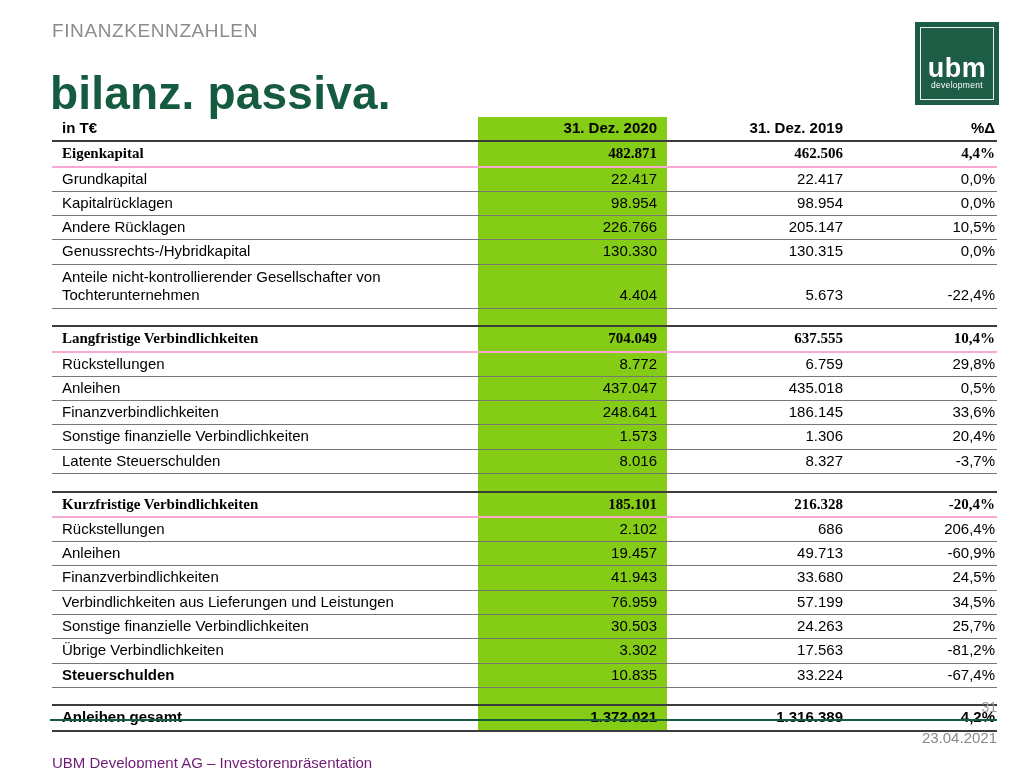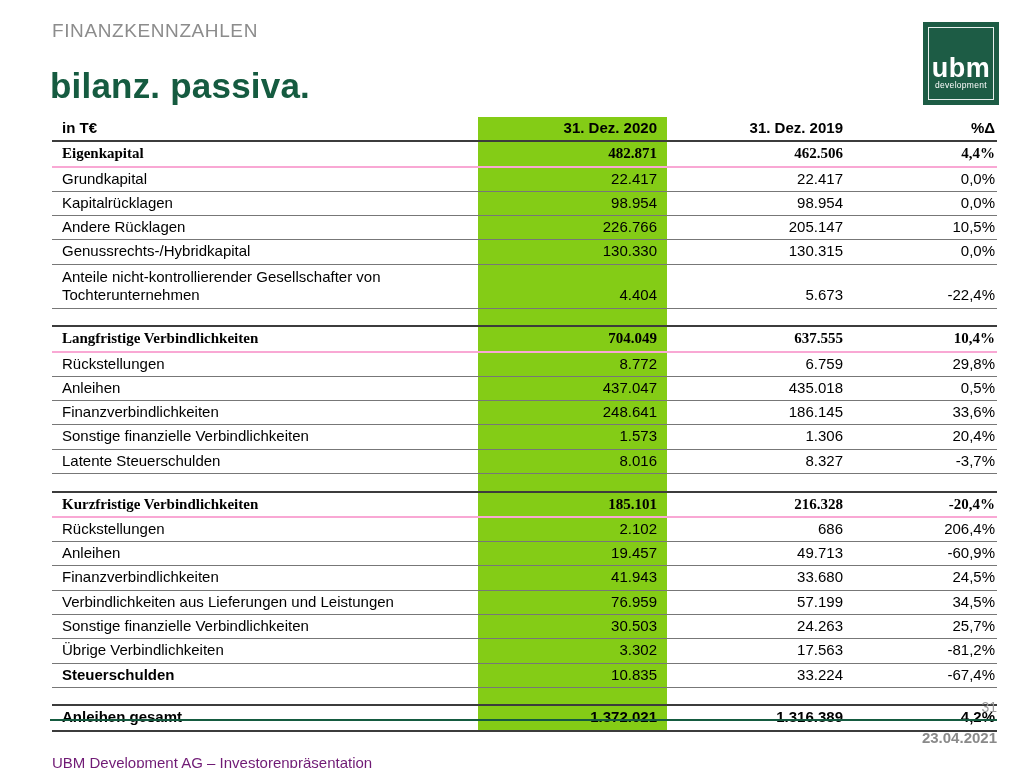--- a/index.html
+++ b/index.html
@@ -12,28 +12,28 @@
   }
   .slide { position: absolute; inset: 0; background: #ffffff; }
 
   
   .kicker {
     position: absolute; left: 52px; top: 20px;
     font-size: 19px; color: #8c8c8c; letter-spacing: 0.6px;
   }
   .title {
     position: absolute; left: 50px; top: 66px;
-    font-size: 35px; font-weight: bold; color: #155B40;
+    font-size: 46px; font-weight: bold; color: #155B40;
     letter-spacing: 0.2px;
   }
 
   
   .logo {
     position: absolute; top: 22px; right: 25px;
-    width: 76px; height: 83px; background: #1D5C45;
+    width: 84px; height: 83px; background: #1D5C45;
   }
   .logo-inner {
     position: absolute; inset: 5px;
     border: 1px solid rgba(255,255,255,0.9);
     display: flex; flex-direction: column;
     align-items: center; justify-content: flex-end;
     padding-bottom: 9px;
   }
   .logo-word {
     color: #ffffff; font-size: 27px; font-weight: bold;
@@ -79,21 +79,21 @@
   .footer-line {
     position: absolute; left: 50px; right: 27px; top: 719px;
     height: 2px; background: #155B40;
   }
   .footer-left {
     position: absolute; left: 52px; top: 729px;
     font-size: 15px; color: #701a75; margin-top: 25px;
   }
   .footer-right {
     position: absolute; right: 27px; top: 729px;
-    font-size: 15px; color: #8A8A8A; font-weight: bold;
+    font-size: 15px; color: #8A8A8A;
   }
 </style>
 </head>
 <body>
 
 <div class="slide">
 
   <div class="kicker">FINANZKENNZAHLEN</div>
 
   <div class="logo">

